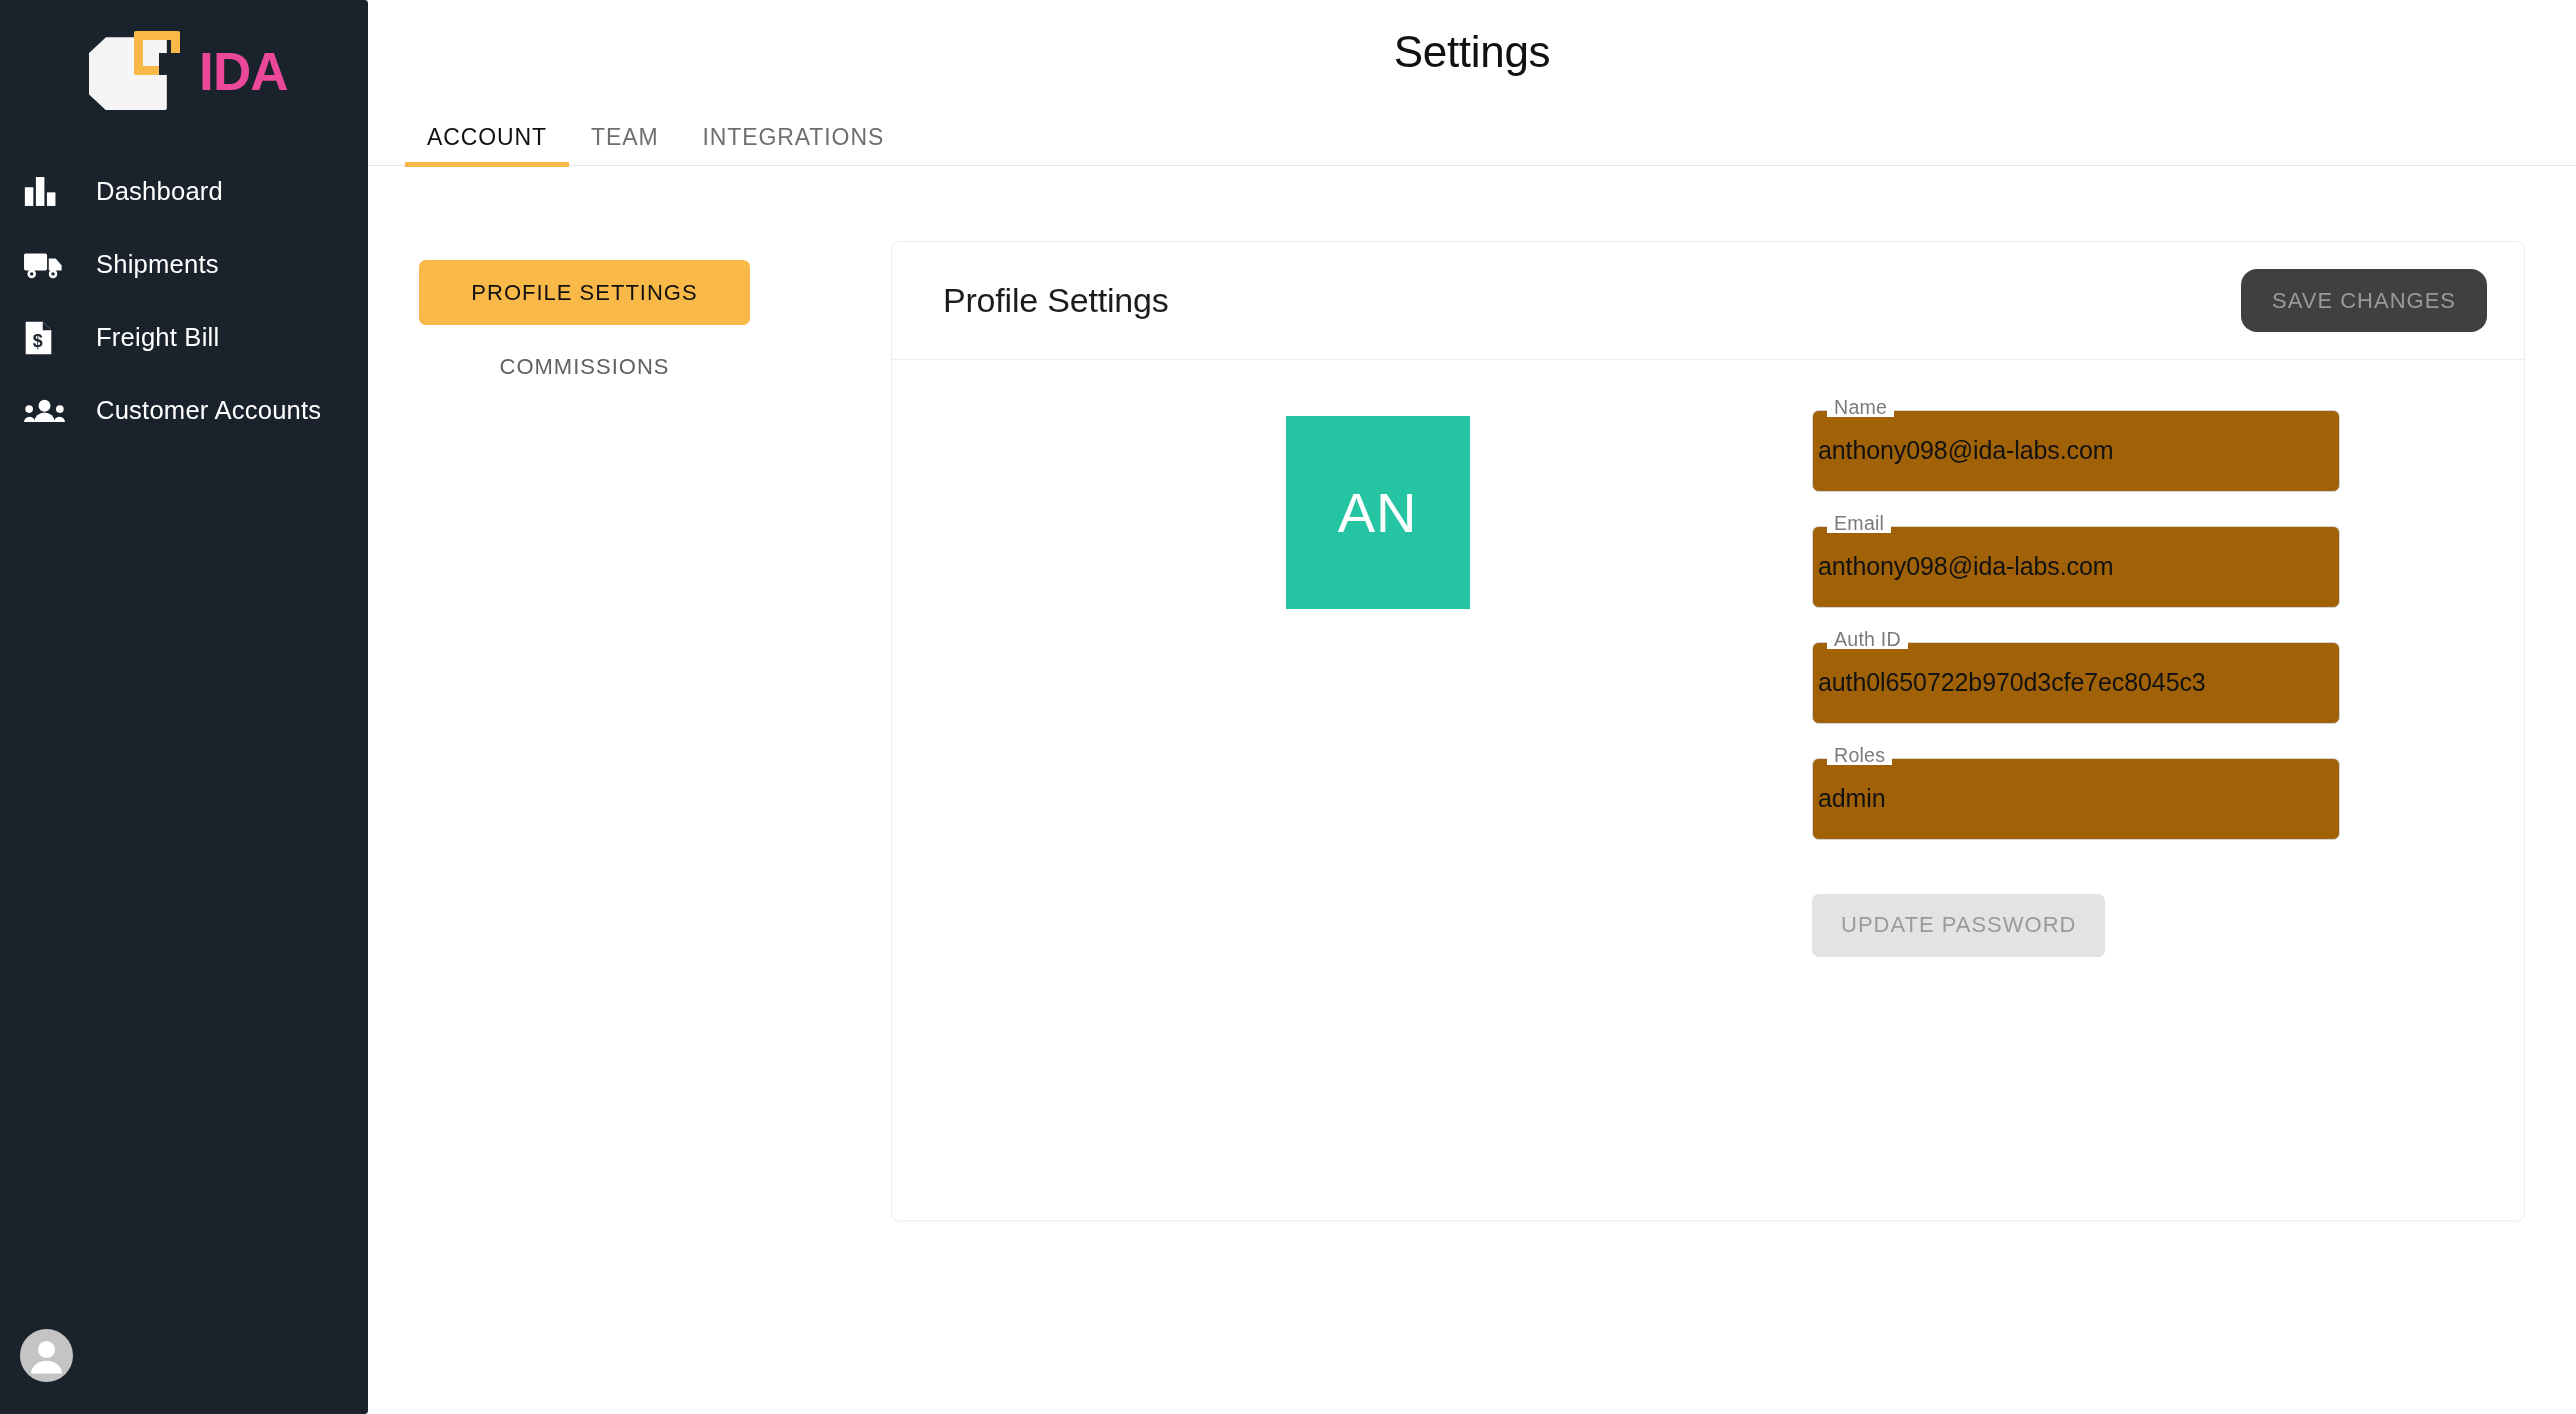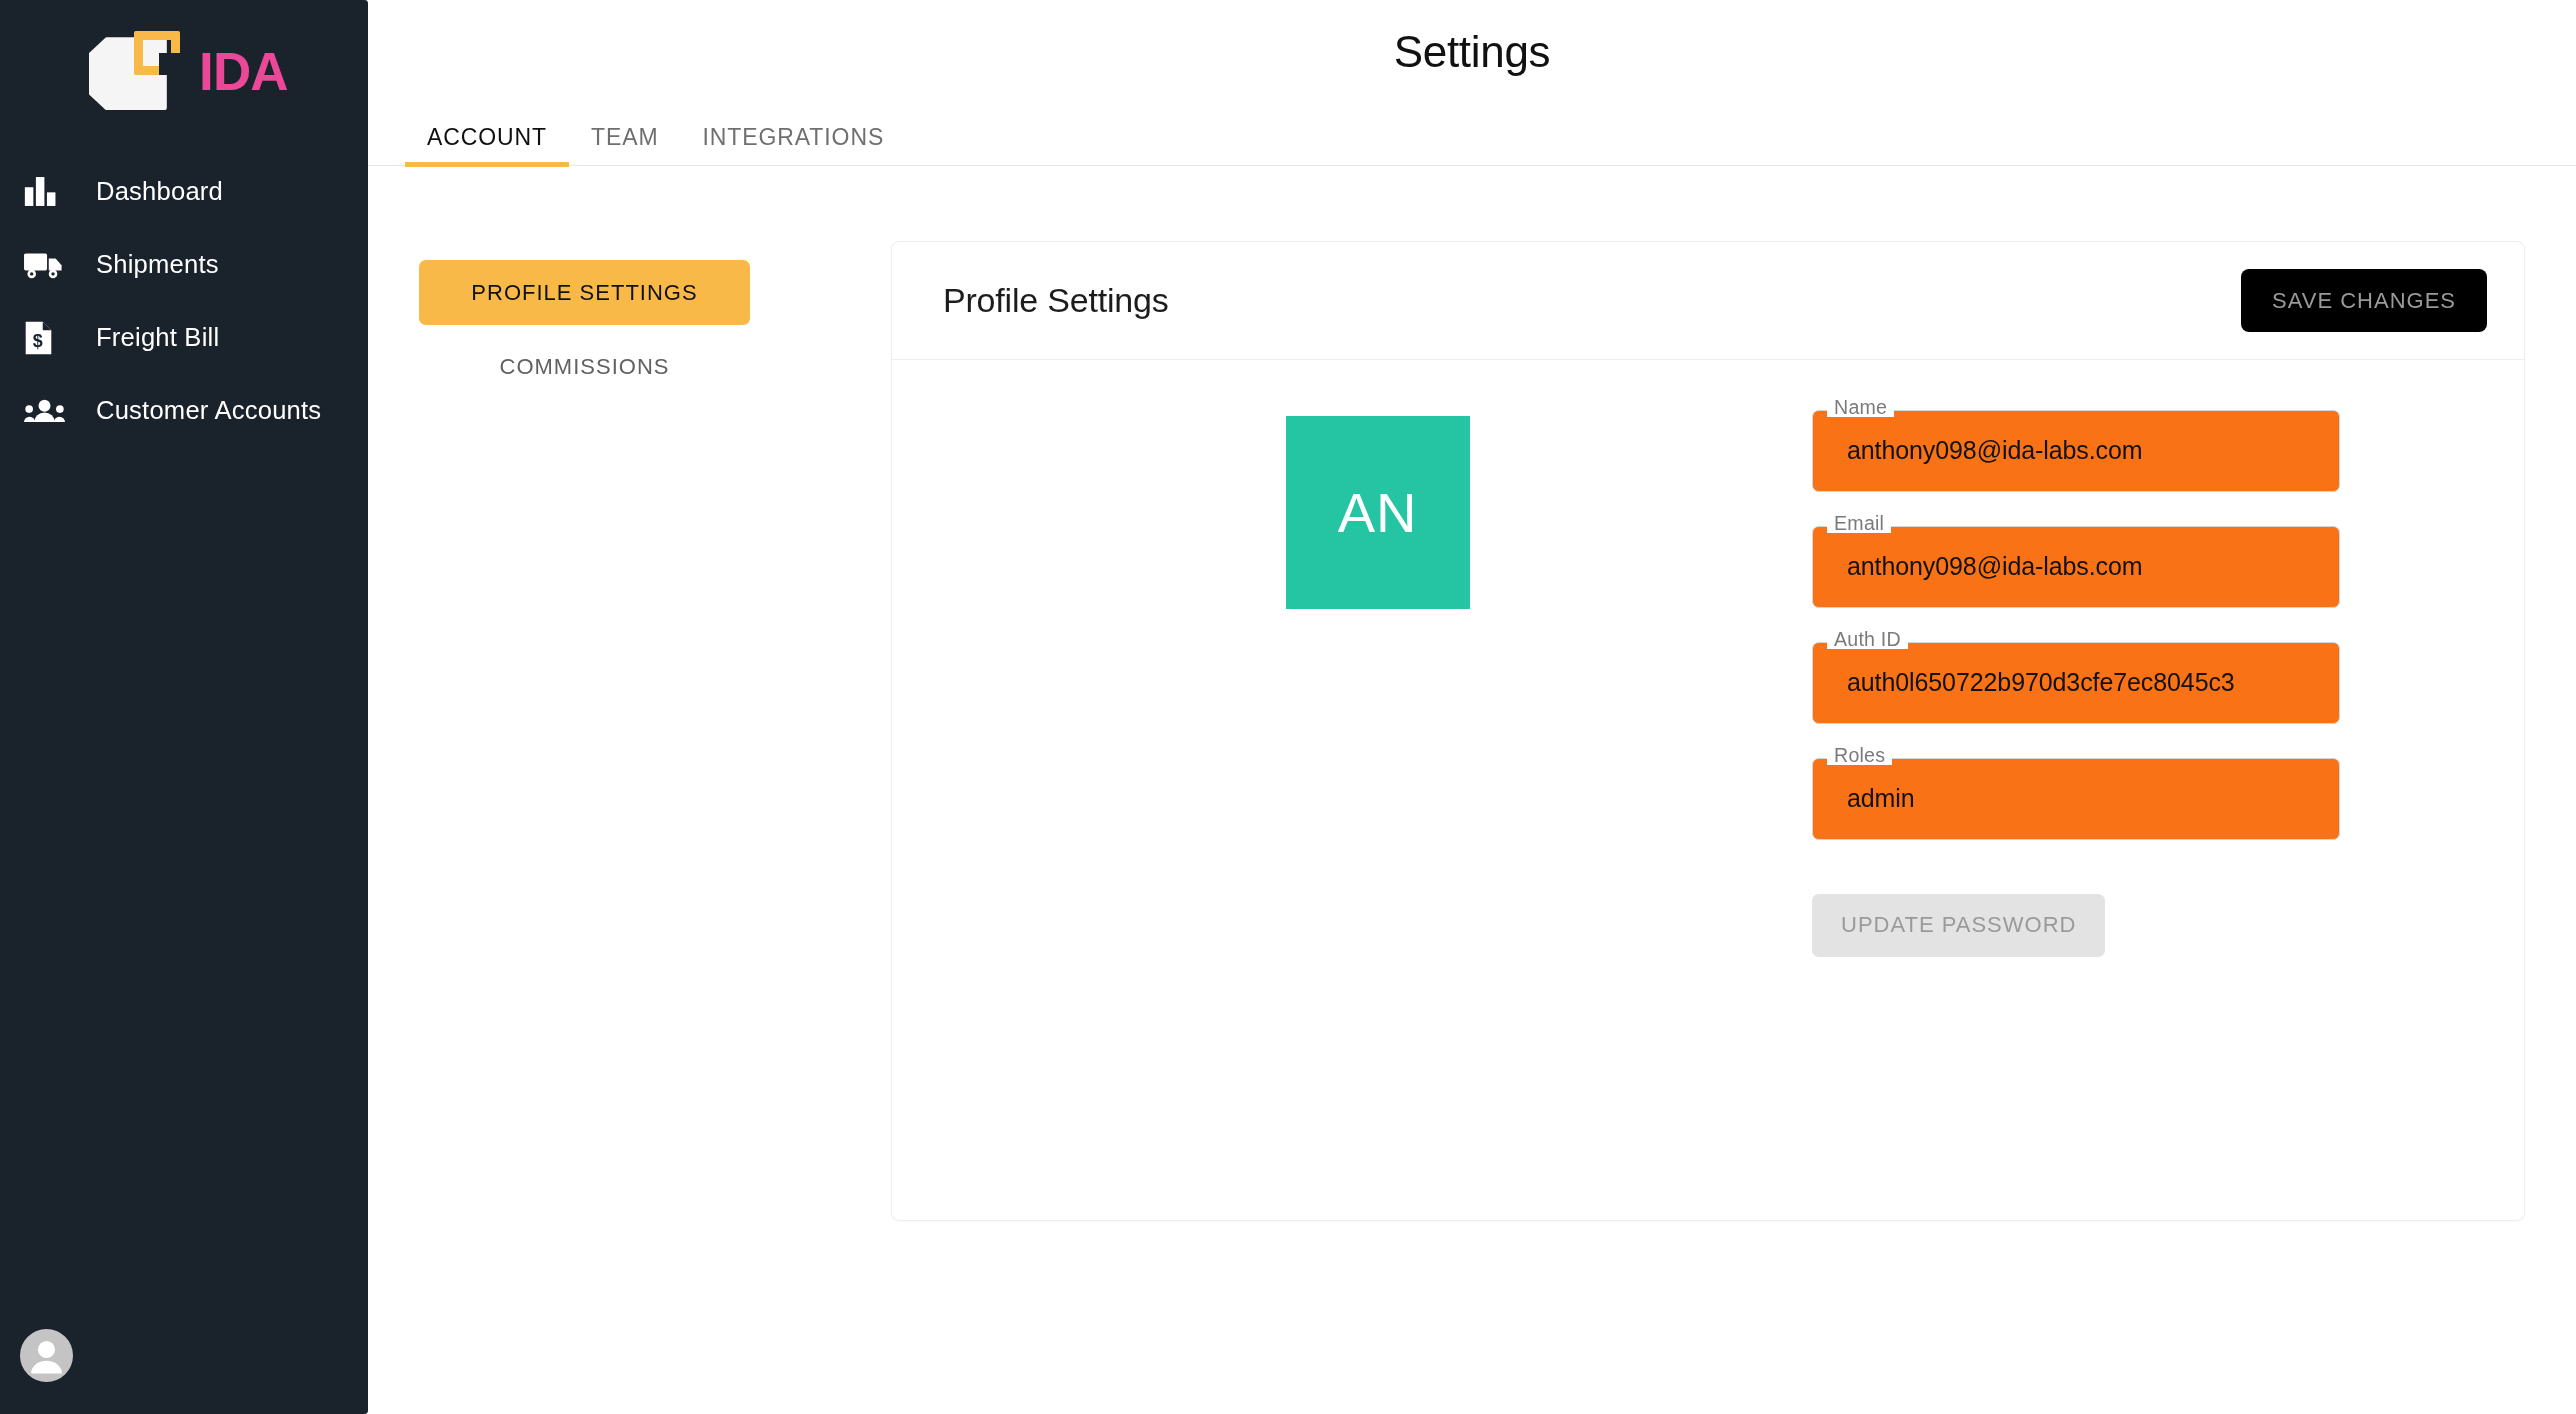--- a/index.html
+++ b/index.html
@@ -193,24 +193,24 @@
     padding: 0 37px 0 51px;
     border-bottom: 1.7px solid #eeeeee;
   }
   .card-title {
     font-size: 34px;
     font-weight: 400;
     color: #1c1c1c;
     letter-spacing: -0.2px;
   }
   .btn-disabled {
-    background: #000000;
+    background: #404040;
     color: #9a9a9a;
     border: none;
-    border-radius: 8px;
+    border-radius: 16px;
     font-family: inherit;
     font-size: 22px;
     letter-spacing: 1px;
     padding: 0 31px;
     height: 63px;
     cursor: default;
   }
 
   .card-body {
     display: flex;
@@ -241,22 +241,22 @@
   .field {
     position: relative;
     margin-bottom: 34px;
   }
   .field-box {
     height: 82px;
     border: 1.7px solid #d6d6d6;
     border-radius: 6.8px;
     display: flex;
     align-items: center;
-    padding: 0 34px;
-    background: #f97316;
+    padding: 0 5px;
+    background: #a16207;
   }
   .field.focused .field-box { border: 2.6px solid #222222; }
   .field-legend {
     position: absolute;
     top: -12px;
     left: 15.3px;
     background: #ffffff;
     padding: 0 6.8px;
     font-size: 19.6px;
     color: #7a7a7a;

